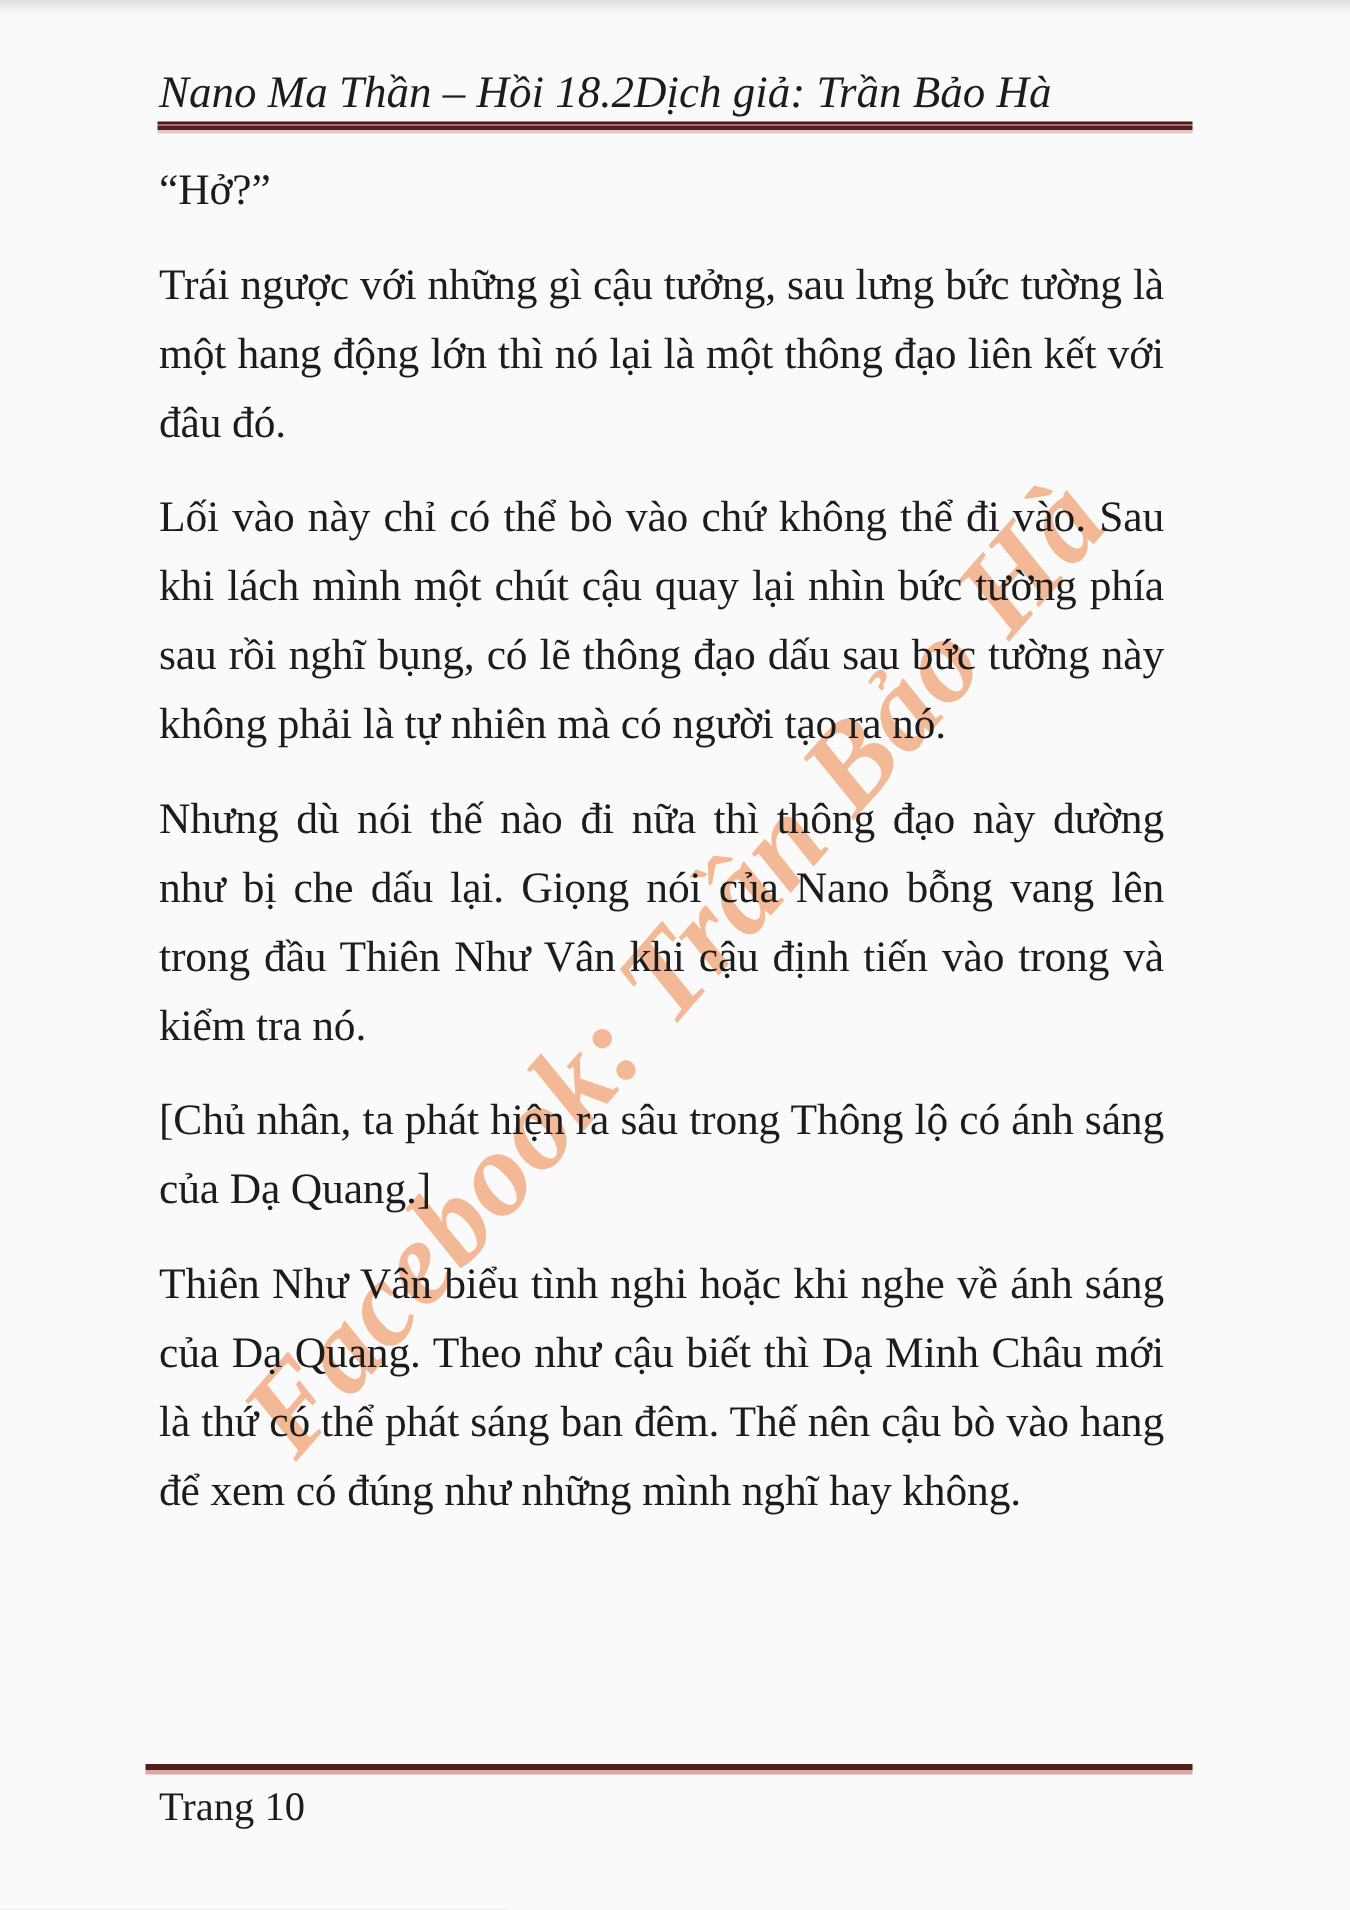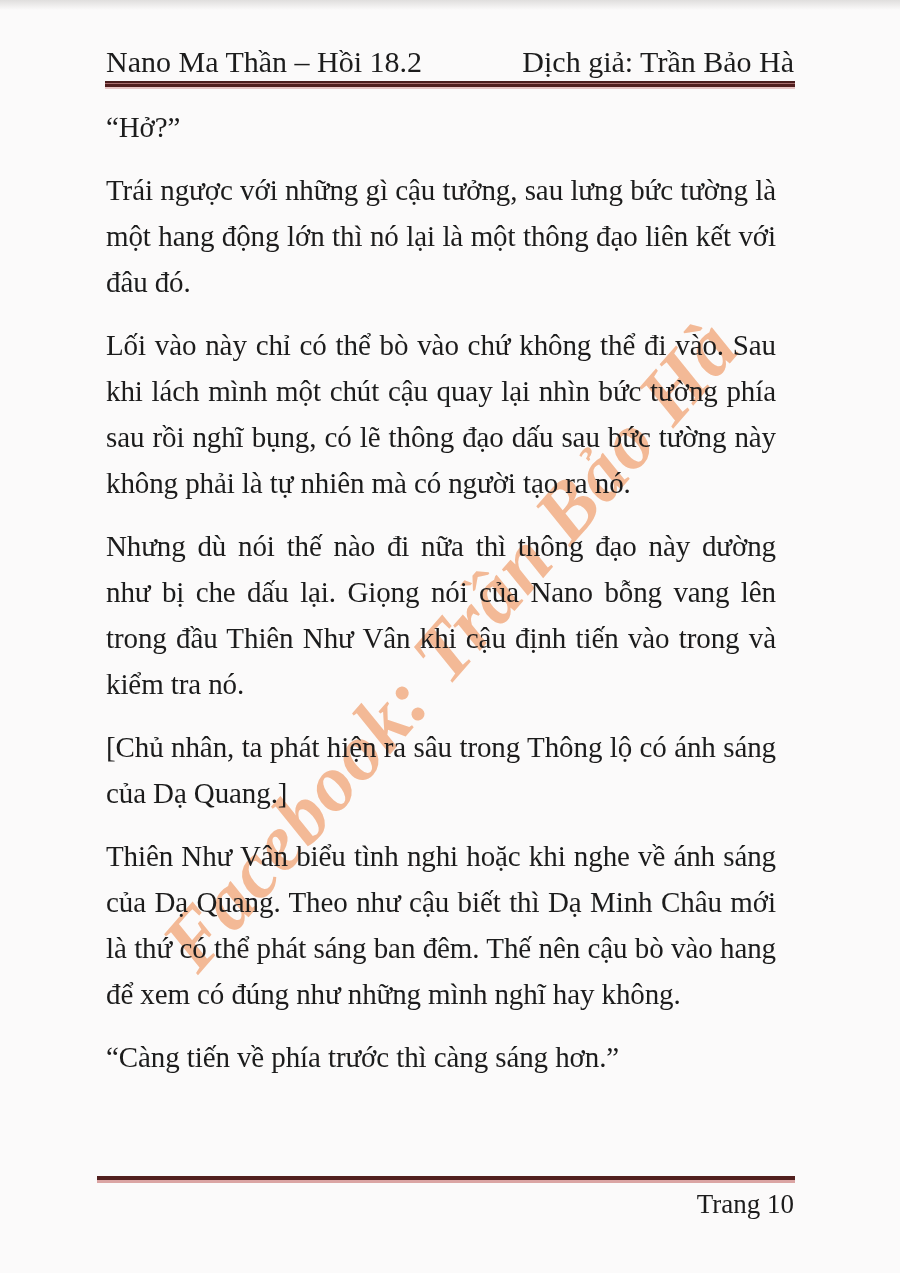--- a/index.html
+++ b/index.html
@@ -26,26 +26,27 @@
     background: linear-gradient(to bottom, rgba(190,188,186,0.45), rgba(190,188,186,0));
     pointer-events: none;
   }
 
   .header {
     position: absolute;
     left: 106px;
     top: 44px;
     width: 688px;
     display: flex;
-    justify-content: space-between;
+    justify-content: flex-start;
     align-items: baseline;
     font-size: 30px;
     line-height: 36px;
     white-space: nowrap;
     z-index: 2;
+    font-style: italic;
   }
 
   .header-rule {
     position: absolute;
     left: 105px;
     top: 81px;
     width: 690px;
     height: 8px;
     background: linear-gradient(
       to bottom,
@@ -101,21 +102,20 @@
       #dba5a4 4px, #dba5a4 7px
     );
     z-index: 2;
   }
 
   .footer {
     position: absolute;
     left: 106px;
     top: 1188px;
     width: 688px;
-    text-align: right;
     font-size: 27px;
     line-height: 32px;
     z-index: 2;
   }
 </style>
 </head>
 <body>
 
 <div class="page">
 
@@ -128,21 +128,20 @@
 
   <div class="watermark">Facebook: Trần Bảo Hà</div>
 
   <div class="body-text">
     <p>“Hở?”</p>
     <p>Trái ngược với những gì cậu tưởng, sau lưng bức tường là một hang động lớn thì nó lại là một thông đạo liên kết với đâu đó.</p>
     <p>Lối vào này chỉ có thể bò vào chứ không thể đi vào. Sau khi lách mình một chút cậu quay lại nhìn bức tường phía sau rồi nghĩ bụng, có lẽ thông đạo dấu sau bức tường này không phải là tự nhiên mà có người tạo ra nó.</p>
     <p>Nhưng dù nói thế nào đi nữa thì thông đạo này dường như bị che dấu lại. Giọng nói của Nano bỗng vang lên trong đầu Thiên Như Vân khi cậu định tiến vào trong và kiểm tra nó.</p>
     <p>[Chủ nhân, ta phát hiện ra sâu trong Thông lộ có ánh sáng của Dạ Quang.]</p>
     <p>Thiên Như Vân biểu tình nghi hoặc khi nghe về ánh sáng của Dạ Quang. Theo như cậu biết thì Dạ Minh Châu mới là thứ có thể phát sáng ban đêm. Thế nên cậu bò vào hang để xem có đúng như những mình nghĩ hay không.</p>
-    <p>“Càng tiến về phía trước thì càng sáng hơn.”</p>
   </div>
 
   <div class="footer-rule"></div>
 
   <div class="footer">
     <span>Trang 10</span>
   </div>
 
 </div>
 

